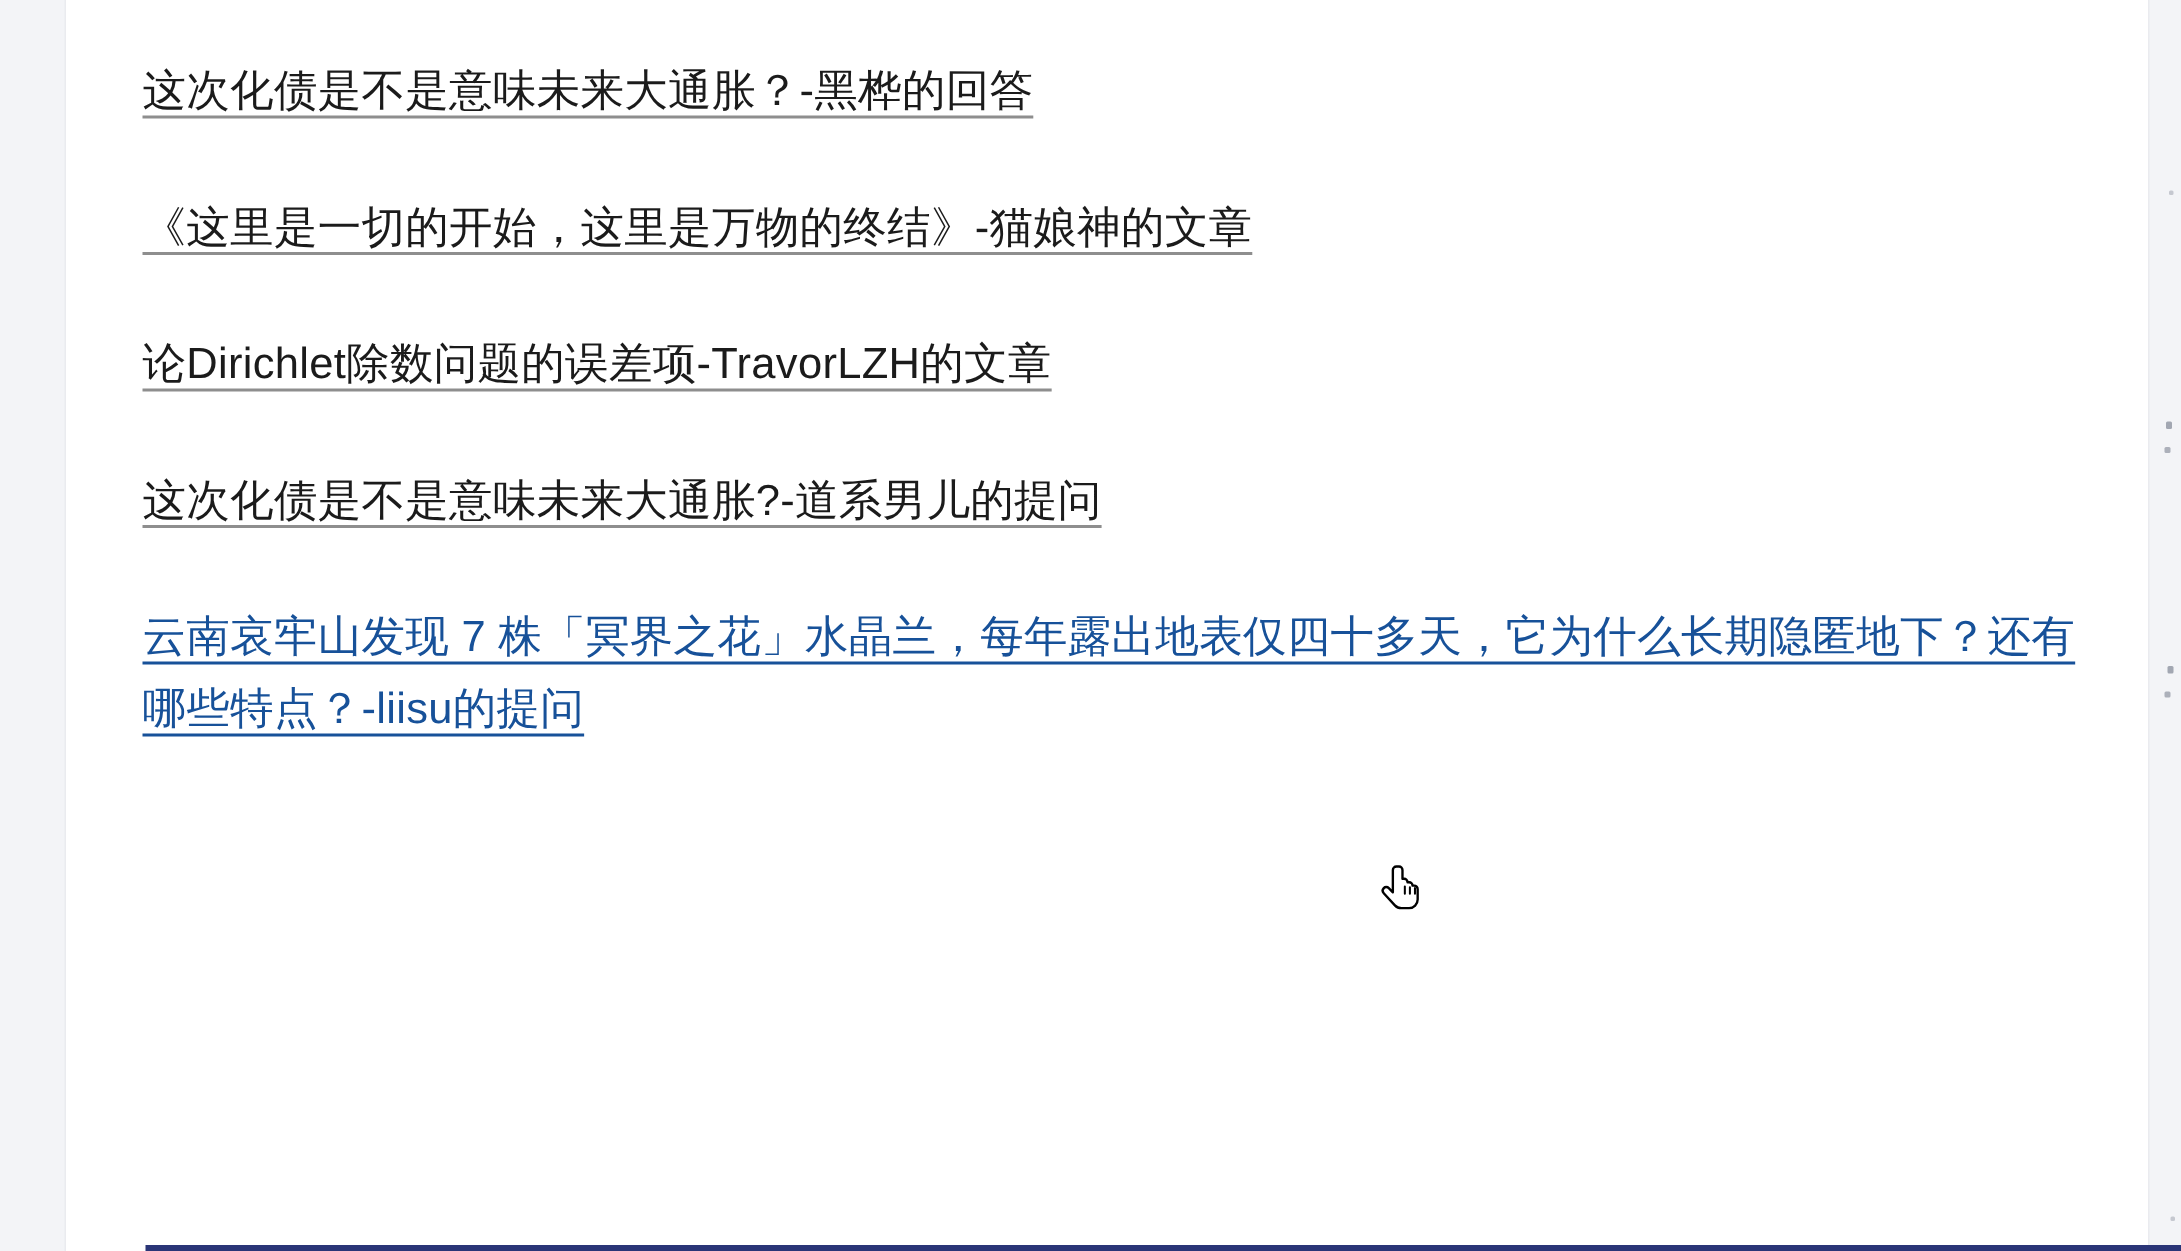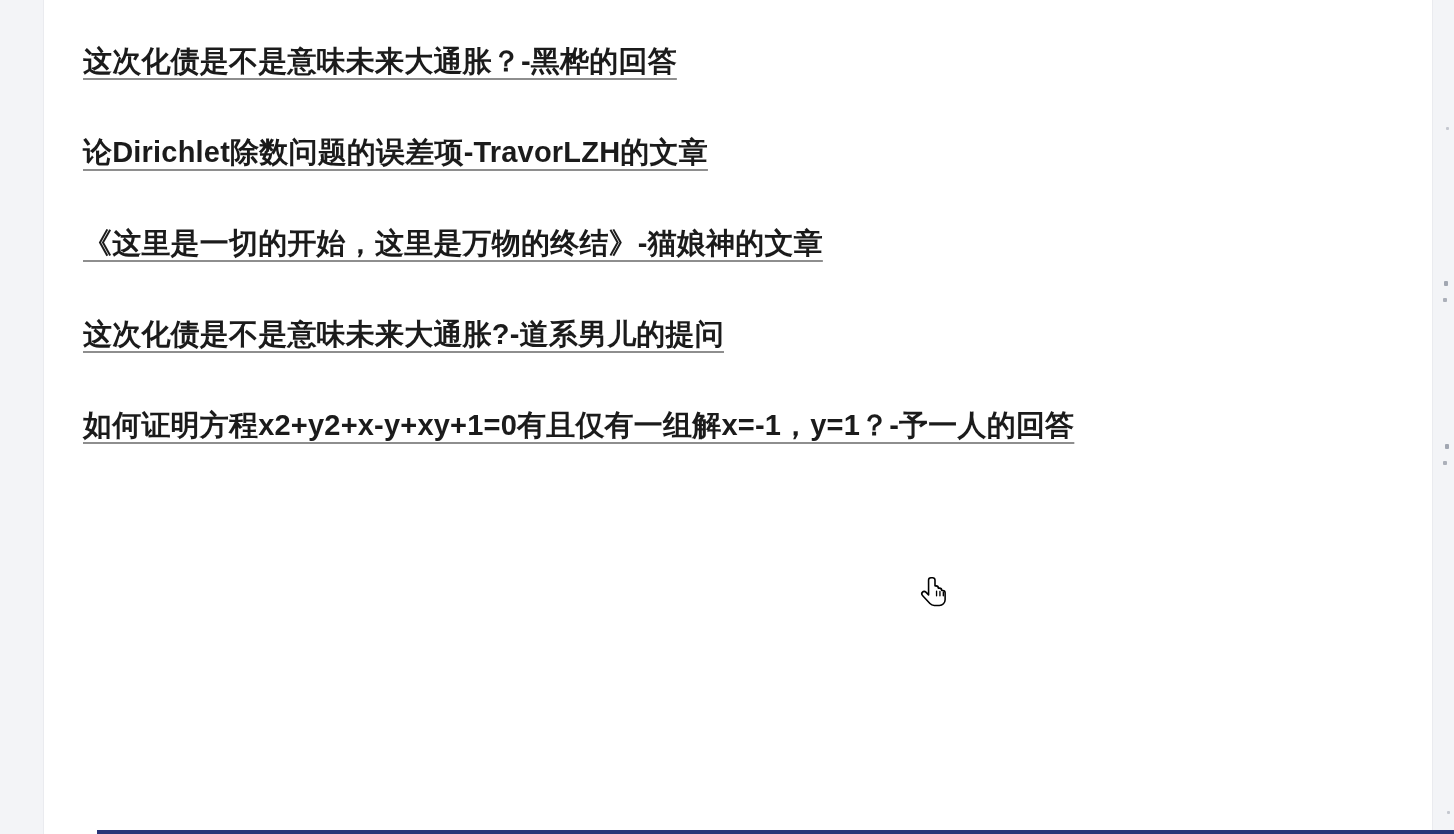--- a/index.html
+++ b/index.html
@@ -14,21 +14,21 @@
   }
   .gutter-right{
     position:absolute;left:1432px;top:0;width:22px;height:834px;
     background:var(--gutter,#f3f4f7);border-left:1px solid #eaebef;
   }
   .content{
     position:absolute;left:44px;top:0;width:1388px;height:834px;
     box-sizing:border-box;padding:37px 40px 0 39px;background:#ffffff;
   }
   p.link-row{
-    margin:0 0 43px 0;font-size:29px;line-height:48px;font-weight:700;
+    margin:0 0 43px 12px;font-size:29px;line-height:48px;font-weight:400;
     letter-spacing:0.2px;
   }
   a.doc-link{
     color:var(--link-default,#1b1b1b);
     text-decoration:underline;
     text-decoration-thickness:2px;
     text-underline-offset:7px;
     text-decoration-color:var(--underline,#8e8e8e);
     cursor:pointer;
   }
@@ -52,24 +52,24 @@
     background:#2a3577;
   }
 </style>
 </head>
 <body>
 
 <div class="gutter-left"></div>
 
 <div class="content">
     <p class="link-row"><a class="doc-link">这次化债是不是意味未来大通胀？-黑桦的回答</a></p>
+    <p class="link-row"><a class="doc-link">《这里是一切的开始，这里是万物的终结》-猫娘神的文章</a></p>
     <p class="link-row"><a class="doc-link">论Dirichlet除数问题的误差项-TravorLZH的文章</a></p>
-    <p class="link-row"><a class="doc-link">《这里是一切的开始，这里是万物的终结》-猫娘神的文章</a></p>
     <p class="link-row"><a class="doc-link">这次化债是不是意味未来大通胀?-道系男儿的提问</a></p>
-    <p class="link-row"><a class="doc-link">如何证明方程x2+y2+x-y+xy+1=0有且仅有一组解x=-1，y=1？-予一人的回答</a></p>
+    <p class="link-row"><a class="doc-link visited">云南哀牢山发现 7 株「冥界之花」水晶兰，每年露出地表仅四十多天，它为什么长期隐匿地下？还有哪些特点？-liisu的提问</a></p>
   </div>
 
 <div class="gutter-right">
 </div>
 <div class="speck s1"></div>
 <div class="speck s2"></div>
 <div class="speck s3"></div>
 <div class="speck s4"></div>
 <div class="speck s5"></div>
 <div class="speck s6"></div>

